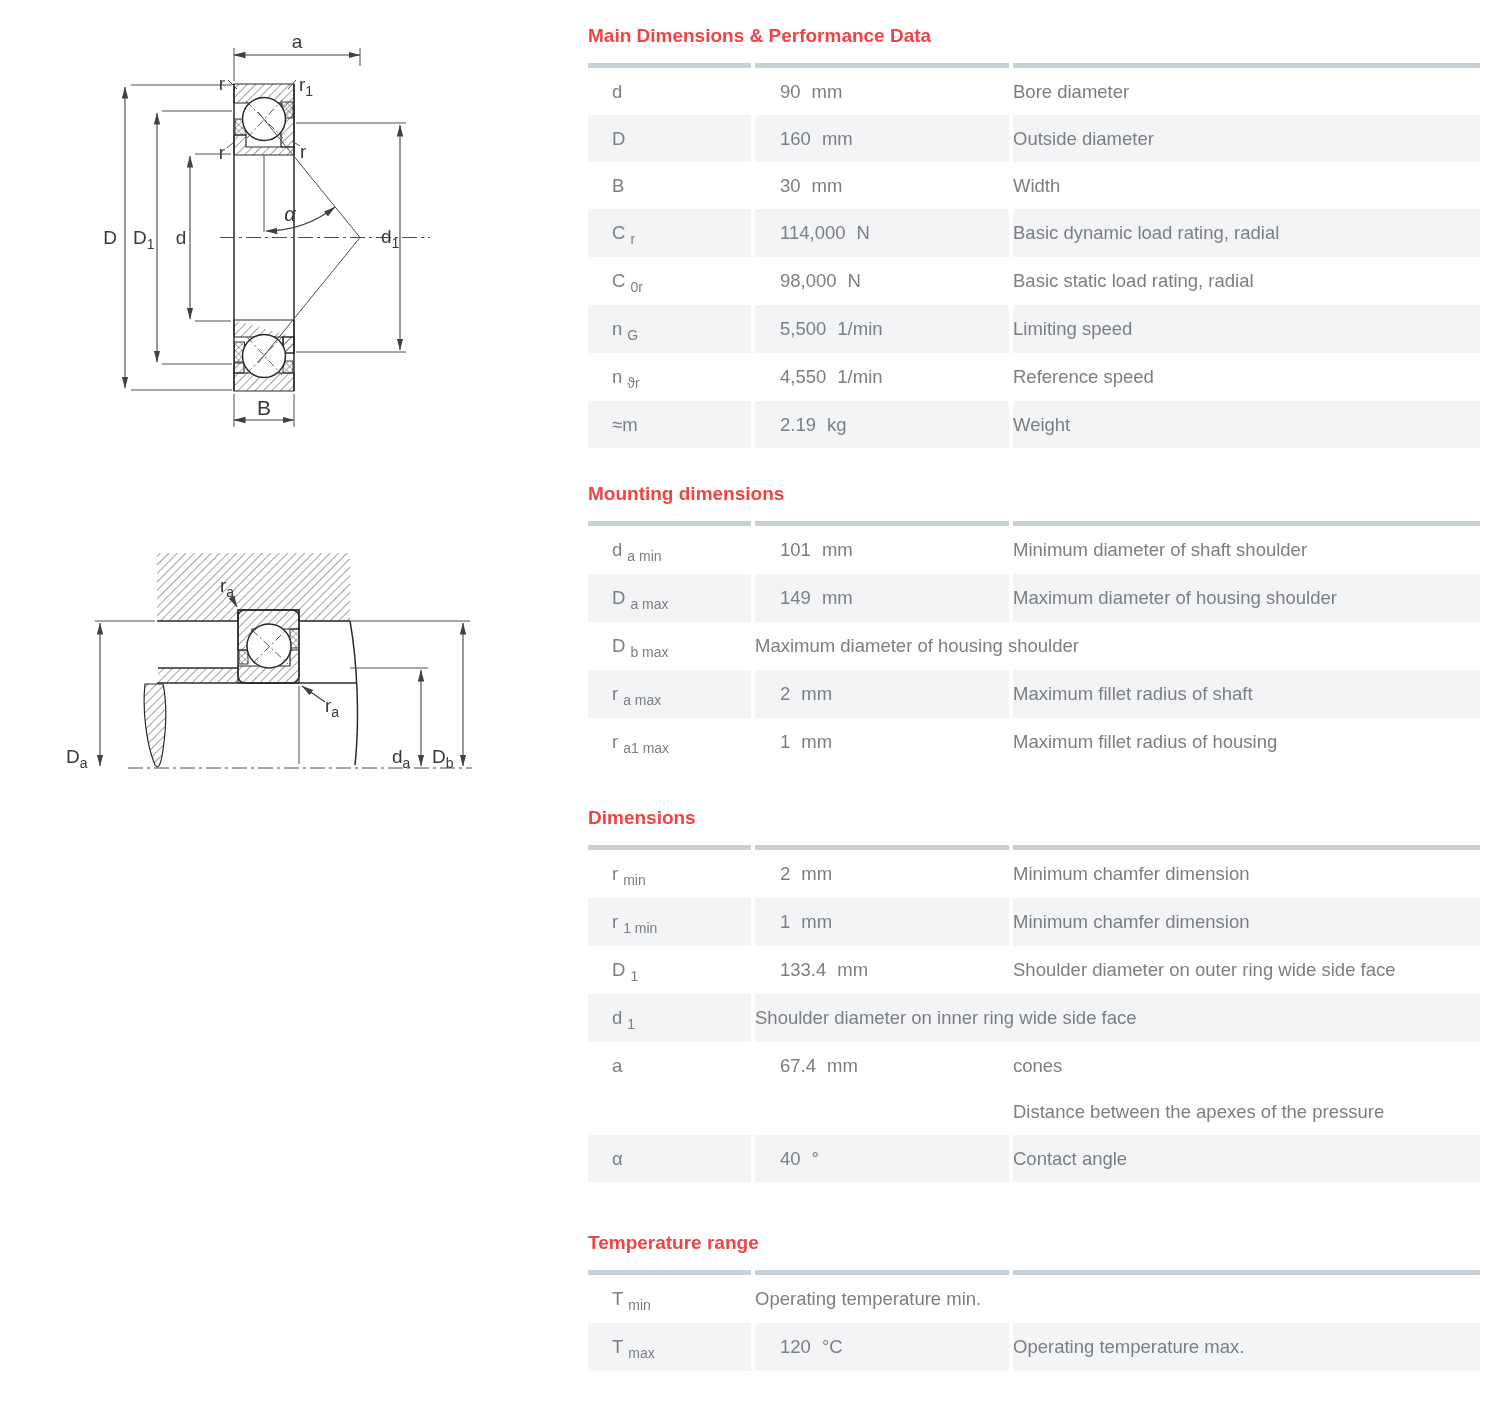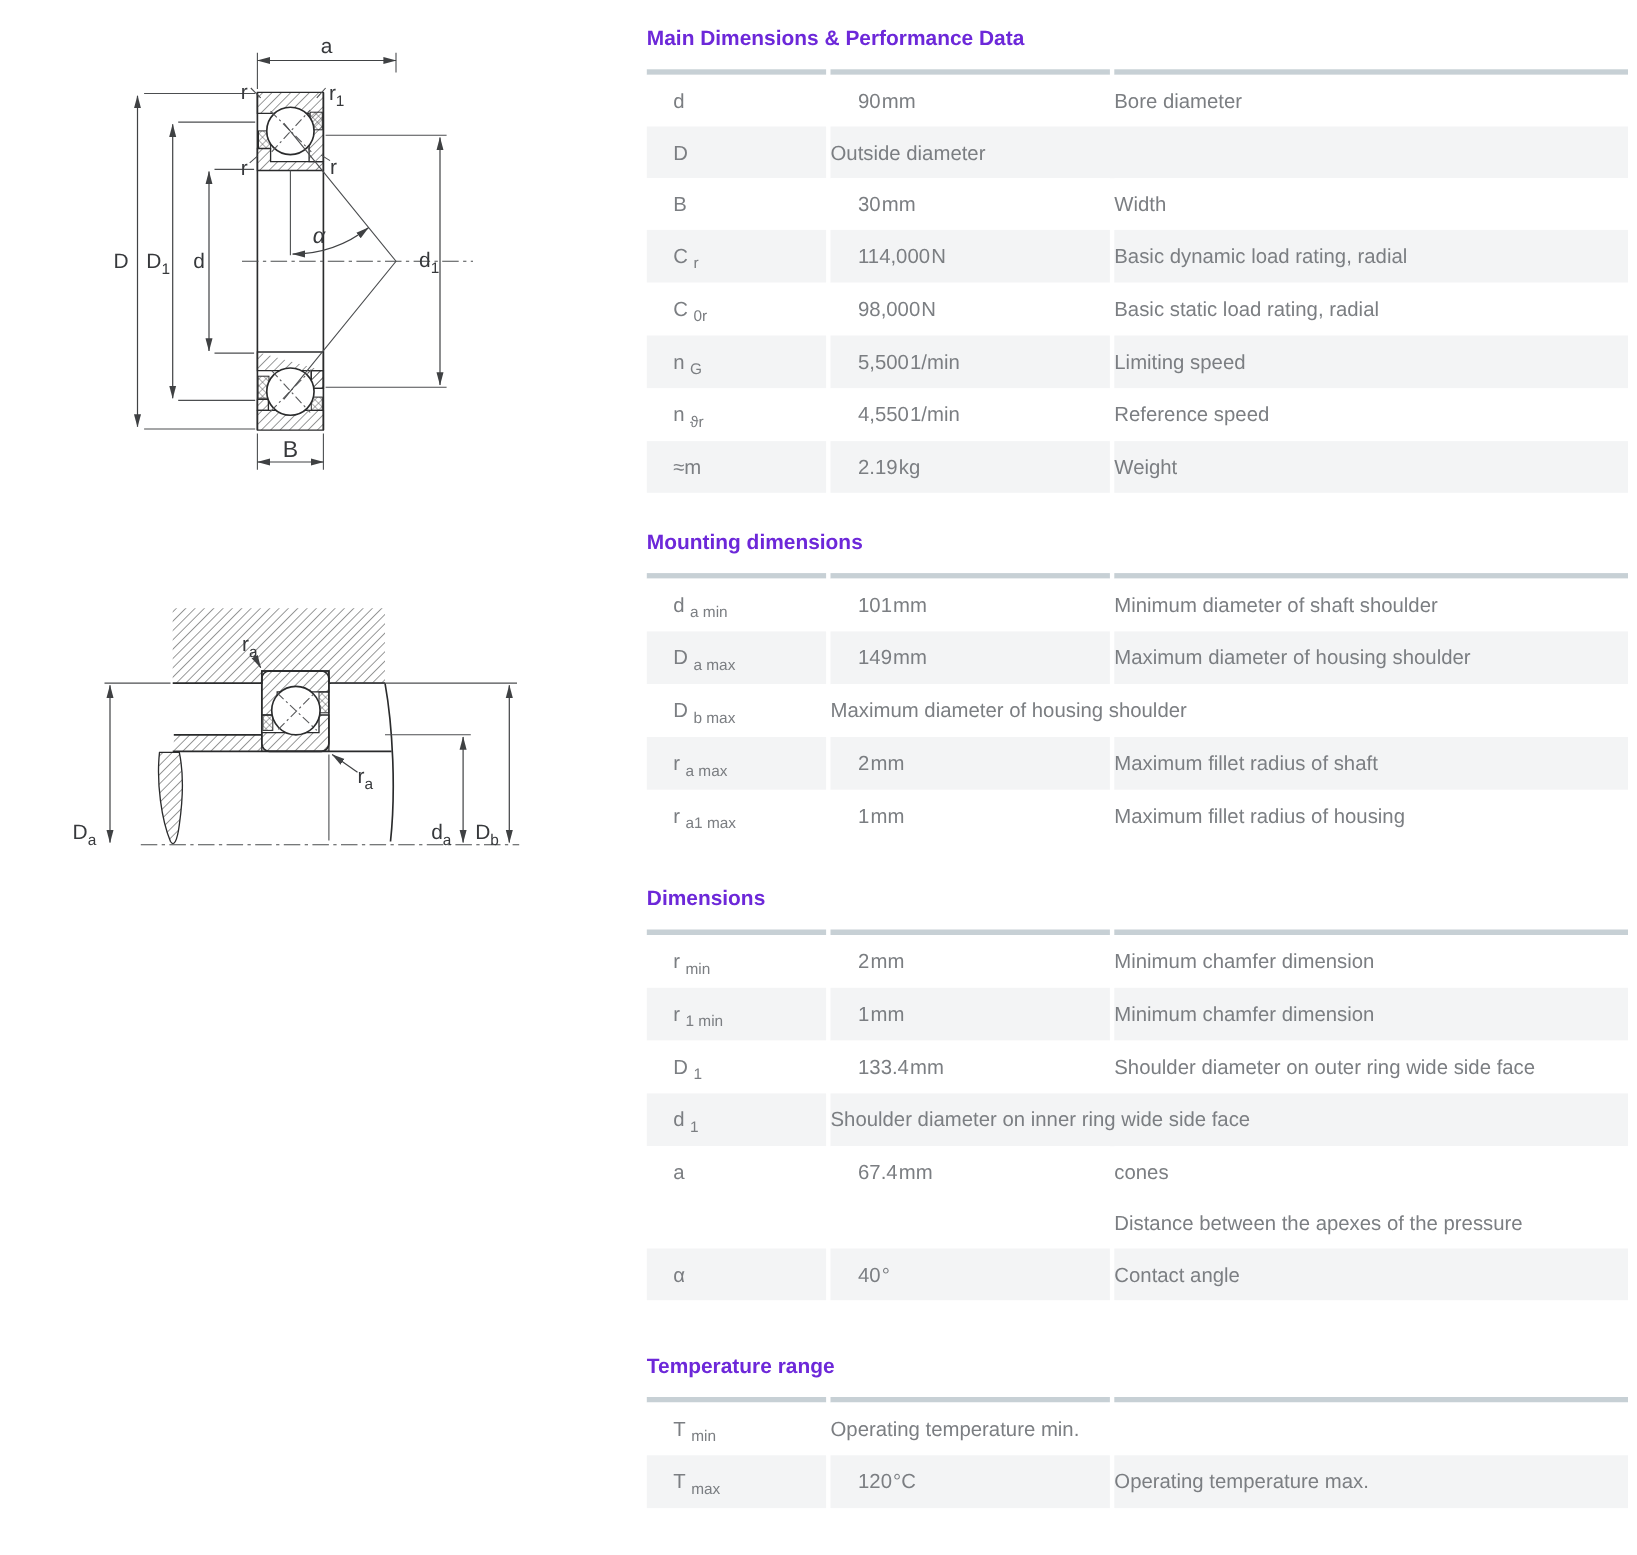--- a/index.html
+++ b/index.html
@@ -21,33 +21,33 @@
   .ball { fill:#ffffff; stroke:#2a2b2c; stroke-width:1.5; }
   .hfill { stroke:#2a2b2c; stroke-width:1.2; }
   .cage  { stroke:#2a2b2c; stroke-width:0.9; }
 
   
   .spec { position:absolute; left:588px; top:24px; width:892px; }
   .section { width:100%; }
   .section:nth-child(2) { margin-top:34px; }
   .section:nth-child(3) { margin-top:40px; }
   .section:nth-child(4) { margin-top:49px; }
-  .section-title { font-size:19px; line-height:24px; font-weight:bold; color:#6d28d9; margin-bottom:15px; }
+  .section-title { font-size:19px; line-height:24px; font-weight:bold; color:#ef4444; margin-bottom:15px; }
   .bar { display:flex; gap:4px; height:5px; margin-bottom:0; }
   .bar-seg { background:#c7d0d5; height:5px; }
   .seg1 { width:163px; } .seg2 { width:254px; } .seg3 { flex:1; }
   .row { display:flex; gap:4px; min-height:47px; }
   .cell { line-height:46px; padding-top:1px; color:#7b7e82; font-size:18.5px; background:#ffffff; }
   .row:nth-child(even) .cell { background:#f3f4f5; }
   .c1 { width:163px; padding-left:24px; }
   .c2 { width:254px; padding-left:25px; }
   .c3 { flex:1; padding-right:4px; }
   .sub { font-size:14px; position:relative; top:5px; margin-left:5px; }
   .sub:empty { display:none; }
-  .unit { margin-left:1px; }
+  .unit { margin-left:11px; }
   .desc-line { display:block; }
   .desc-line:empty { display:none; }
 </style>
 </head>
 <body>
 
 <div class="page">
 
   <div class="diagram-panel">
 
@@ -207,20 +207,23 @@
     <div class="cell c3">
       <span class="desc-line">Bore diameter</span>
 
     </div>
   </div>
 
   <div class="row">
     <div class="cell c1">
       <span class="sym">D</span>
     </div>
+    <div class="cell c2">
+      <span class="val">160</span><span class="unit">mm</span>
+    </div>
     <div class="cell c3">
       <span class="desc-line">Outside diameter</span>
 
     </div>
   </div>
 
   <div class="row">
     <div class="cell c1">
       <span class="sym">B</span>
     </div>

